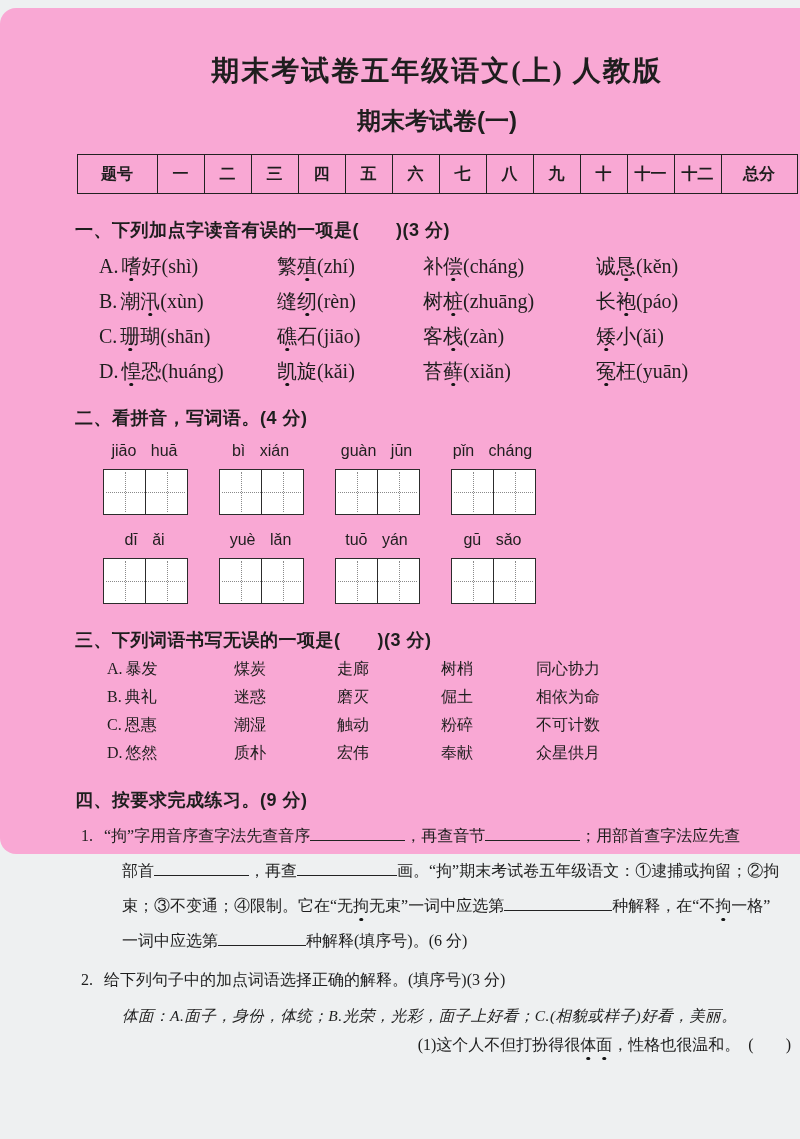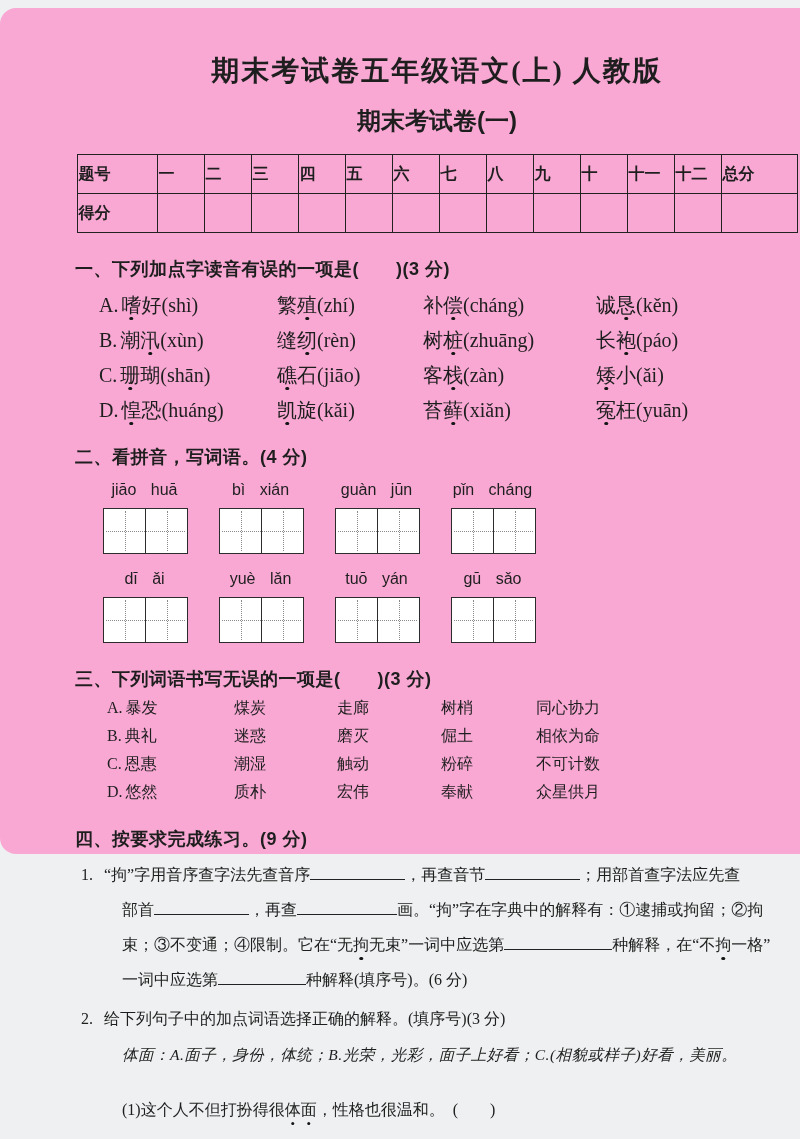--- a/index.html
+++ b/index.html
@@ -30,21 +30,21 @@
     font-family:"Liberation Sans","DejaVu Sans",sans-serif;
   }
   
   table.score{
     margin:17px auto 0 auto;
     border-collapse:collapse;
     width:720px;table-layout:fixed;
   }
   table.score td{
     border:1.6px solid #222;
-    height:36px;vertical-align:middle;
+    height:36px;text-align:center;vertical-align:middle;
     font-family:"Liberation Sans","DejaVu Sans",sans-serif;
     font-size:16px;font-weight:700;
   }
   table.score col.first{width:80px;}
   table.score col.num{width:47px;}
   table.score col.last{width:76px;}
   
   .sec-heading{
     margin:24px 0 0 38px;
     font-family:"Liberation Sans","DejaVu Sans",sans-serif;
@@ -104,22 +104,22 @@
     display:inline-block;height:15px;
     border-bottom:1.5px solid #222;
     vertical-align:baseline;
   }
   .b95{width:95px;} .b100{width:100px;} .b110{width:108px;} .b90{width:88px;}
   .def-line{
     margin:14px 42px 0 85px;font-size:15.5px;line-height:22px;
     font-style:italic;letter-spacing:.5px;
   }
   .sent{
-    display:flex;justify-content:flex-start;align-items:baseline;
-    margin:32px 46px 0 85px;font-size:16px;line-height:23px;
+    display:flex;justify-content:flex-end;align-items:baseline;
+    margin:6px 46px 0 85px;font-size:16px;line-height:23px;
   }
   .ans{white-space:pre;margin-left:8px;}
 </style>
 </head>
 <body>
 
 <div class="page">
 
   <div class="title">期末考试卷五年级语文(上) 人教版</div>
   <div class="subtitle">期末考试卷(一)</div>
@@ -151,36 +151,20 @@
       <td>五</td>
       <td>六</td>
       <td>七</td>
       <td>八</td>
       <td>九</td>
       <td>十</td>
       <td>十一</td>
       <td>十二</td>
       <td>总分</td>
     </tr>
-    <tr>
-      <td>得分</td>
-      <td></td>
-      <td></td>
-      <td></td>
-      <td></td>
-      <td></td>
-      <td></td>
-      <td></td>
-      <td></td>
-      <td></td>
-      <td></td>
-      <td></td>
-      <td></td>
-      <td></td>
-    </tr>
   </tbody>
     </table>
 
   <div class="sec-heading">一、下列加点字读音有误的一项是(　　)(3 分)</div>
   <div class="s1row">
     <span><span class="opt">A.</span><span class="word"><span class="dotch">嗜</span><span>好</span><span>(</span><span>s</span><span>h</span><span>ì</span><span>)</span></span></span>
     <span class="word"><span>繁</span><span class="dotch">殖</span><span>(</span><span>z</span><span>h</span><span>í</span><span>)</span></span>
     <span class="word"><span>补</span><span class="dotch">偿</span><span>(</span><span>c</span><span>h</span><span>á</span><span>n</span><span>g</span><span>)</span></span>
     <span class="word"><span>诚</span><span class="dotch">恳</span><span>(</span><span>k</span><span>ě</span><span>n</span><span>)</span></span>
   </div>
@@ -294,21 +278,21 @@
     <span>奉献</span>
     <span>众星供月</span>
   </div>
 
   <div class="sec-heading">四、按要求完成练习。(9 分)</div>
 
   <div class="qline qfirst">
     <span class="qnum">1.</span><span>“拘”字用音序查字法先查音序</span><span class="blank b95"></span><span>，再查音节</span><span class="blank b95"></span><span>；用部首查字法应先查</span>
   </div>
   <div class="qline">
-    <span>部首</span><span class="blank b95"></span><span>，再查</span><span class="blank b100"></span><span>画。“拘”字在字典中的解释有：①逮捕或拘留；②拘</span>
+    <span>部首</span><span class="blank b95"></span><span>，再查</span><span class="blank b100"></span><span>画。“拘”期末考试卷五年级语文：①逮捕或拘留；②拘</span>
   </div>
   <div class="qline">
     <span><span>束</span><span>；</span><span>③</span><span>不</span><span>变</span><span>通</span><span>；</span><span>④</span><span>限</span><span>制</span><span>。</span><span>它</span><span>在</span><span>“</span><span>无</span><span class="dotch">拘</span><span>无</span><span>束</span><span>”</span><span>一</span><span>词</span><span>中</span><span>应</span><span>选</span><span>第</span></span><span class="blank b110"></span><span><span>种</span><span>解</span><span>释</span><span>，</span><span>在</span><span>“</span><span>不</span><span class="dotch">拘</span><span>一</span><span>格</span><span>”</span></span>
   </div>
   <div class="qline">
     <span>一词中应选第</span><span class="blank b90"></span><span>种解释(填序号)。(6 分)</span>
   </div>
 
   <div class="qline qfirst" style="margin-top:16px;">
     <span class="qnum">2.</span><span>给下列句子中的加点词语选择正确的解释。(填序号)(3 分)</span>

